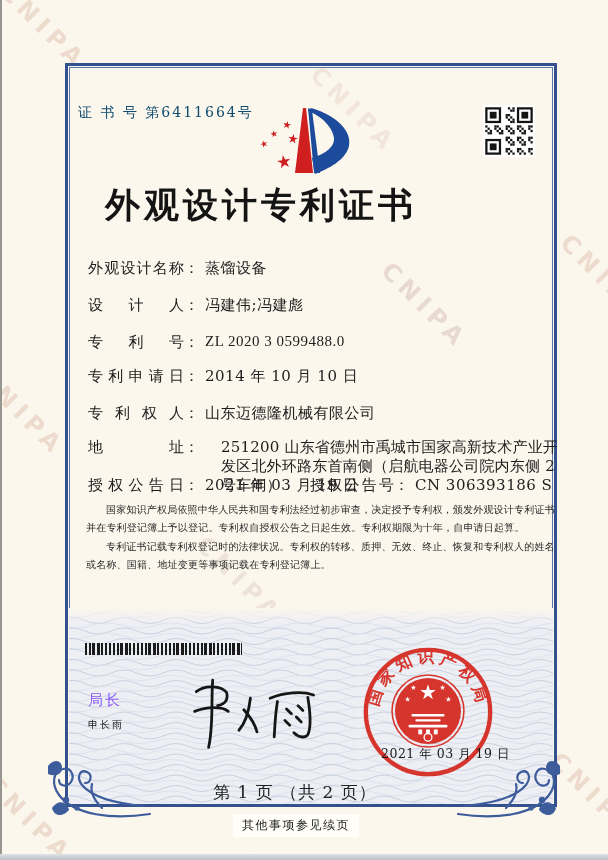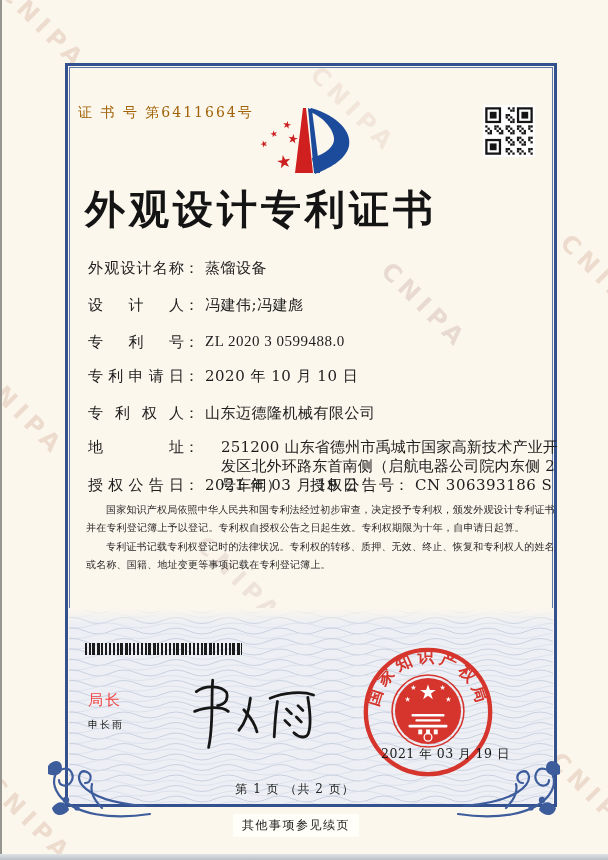--- a/index.html
+++ b/index.html
@@ -23,25 +23,25 @@
     border:3px solid #33508f;z-index:2;box-sizing:border-box;}
   .frame::after{content:"";position:absolute;inset:1px;border:1.5px solid #5d77ab;}
   
   .band{position:absolute;left:69px;top:608px;width:484px;height:196px;z-index:2;
     background:#edeff4;}
   .band svg{position:absolute;left:0;top:0;}
   .band::after{content:"";position:absolute;left:0;top:0;width:100%;height:16px;
     background:linear-gradient(#fcf7ed,rgba(252,247,237,0));}
   .content{position:absolute;left:0;top:0;width:608px;height:860px;z-index:3;}
   
-  .cert-no{position:absolute;left:78px;top:104px;font-size:14px;letter-spacing:2px;color:#a16207;}
+  .cert-no{position:absolute;left:78px;top:104px;font-size:14px;letter-spacing:2px;color:#0c4a6e;}
   .logo{position:absolute;left:253px;top:96px;width:104px;height:88px;}
   .qr{position:absolute;left:483px;top:105px;width:52px;height:52px;}
   .title{position:absolute;left:65px;top:182px;width:392px;text-align:center;
-    font-size:40px;font-weight:600;letter-spacing:4px;color:#141414;}
+    font-size:35px;font-weight:600;letter-spacing:4px;color:#141414;}
   
   .fields{position:absolute;left:88px;top:0;width:470px;}
   .frow{position:absolute;left:0;font-size:15px;white-space:nowrap;color:#1d1d1d;}
   .flabel{display:inline-block;width:96px;text-align:justify;text-align-last:justify;
     vertical-align:top;}
   .flabel2{display:inline-block;width:84px;text-align:justify;text-align-last:justify;
     vertical-align:top;}
   .fcolon{display:inline-block;vertical-align:top;}
   .fvalue{display:inline-block;vertical-align:top;margin-left:6px;letter-spacing:0.5px;}
   .fvalue.wrap{white-space:normal;max-width:352px;line-height:19px;letter-spacing:0.2px;margin-left:22px;}
@@ -50,36 +50,36 @@
   .paras{position:absolute;left:86px;top:501px;width:474px;}
   .paras p{margin:0;text-indent:2em;font-size:10px;line-height:18.3px;
     letter-spacing:0.2px;color:#2a2a2a;}
   
   .barcode{position:absolute;left:85px;top:643px;width:157px;height:12px;
     background:
      repeating-linear-gradient(90deg,#1b1b1b 0 2px,transparent 2px 4px),
      repeating-linear-gradient(90deg,#1b1b1b 0 1px,transparent 1px 7px);
     background-color:transparent;}
   
-  .duty{position:absolute;left:88px;top:691px;font-size:15px;letter-spacing:2px;color:#ef4444;
+  .duty{position:absolute;left:88px;top:691px;font-size:15px;letter-spacing:2px;color:#8b5cf6;
     font-family:"DejaVu Sans","Liberation Sans",sans-serif;}
   .duty-name{position:absolute;left:88px;top:718px;font-size:10px;letter-spacing:2px;color:#111;
     font-family:"DejaVu Sans","Liberation Sans",sans-serif;}
   .sig{position:absolute;left:170px;top:672px;width:160px;height:82px;}
   
   .seal{position:absolute;left:360px;top:644px;width:136px;height:136px;opacity:0.93;z-index:4;}
   .seal-date{position:absolute;left:381px;top:746px;width:110px;font-size:12.5px;
     letter-spacing:0.5px;color:#1a1a1a;z-index:5;white-space:nowrap;}
   
   .orn{position:absolute;width:112px;height:84px;z-index:3;}
   .orn.left{left:44px;top:738px;}
   .orn.right{left:452px;top:738px;transform:scaleX(-1);}
   
   .page-no{position:absolute;left:65px;top:781px;width:460px;text-align:center;
-    font-size:12px;letter-spacing:1px;color:#222;z-index:5;}
+    font-size:17px;letter-spacing:1px;color:#222;z-index:5;}
   .note{position:absolute;left:233px;top:814px;background:rgba(255,254,249,0.95);
     padding:3px 9px;font-size:12px;letter-spacing:1.5px;color:#222;z-index:5;}
 </style>
 </head>
 <body>
 
 <div class="edge-left"></div>
 <div class="edge-bottom"></div>
 
 <div class="wm" style="left:-38px;top:12px;">CNIPA</div>
@@ -254,21 +254,21 @@
     <div class="frow" style="top:259px;">
       <span class="flabel">外观设计名称</span><span class="fcolon">：</span><span class="fvalue">蒸馏设备</span>
     </div>
     <div class="frow" style="top:296px;">
       <span class="flabel">设计人</span><span class="fcolon">：</span><span class="fvalue">冯建伟;冯建彪</span>
     </div>
     <div class="frow" style="top:333px;font-family:Liberation Serif, serif;">
       <span class="flabel">专利号</span><span class="fcolon">：</span><span class="fvalue">ZL 2020 3 0599488.0</span>
     </div>
     <div class="frow" style="top:367px;">
-      <span class="flabel">专利申请日</span><span class="fcolon">：</span><span class="fvalue">2020 年 10 月 10 日</span>
+      <span class="flabel">专利申请日</span><span class="fcolon">：</span><span class="fvalue">2014 年 10 月 10 日</span>
     </div>
     <div class="frow" style="top:404px;">
       <span class="flabel">专利权人</span><span class="fcolon">：</span><span class="fvalue">山东迈德隆机械有限公司</span>
     </div>
     <div class="frow" style="top:438px;">
       <span class="flabel">地址</span><span class="fcolon">：</span><span class="fvalue wrap">251200 山东省德州市禹城市国家高新技术产业开发区北外环路东首南侧（启航电器公司院内东侧 2 号车间）</span>
     </div>
     <div class="frow" style="top:476px;">
       <span class="flabel">授权公告日</span><span class="fcolon">：</span><span class="fvalue">2021 年 03 月 19 日</span>
       <span class="fpair2">

